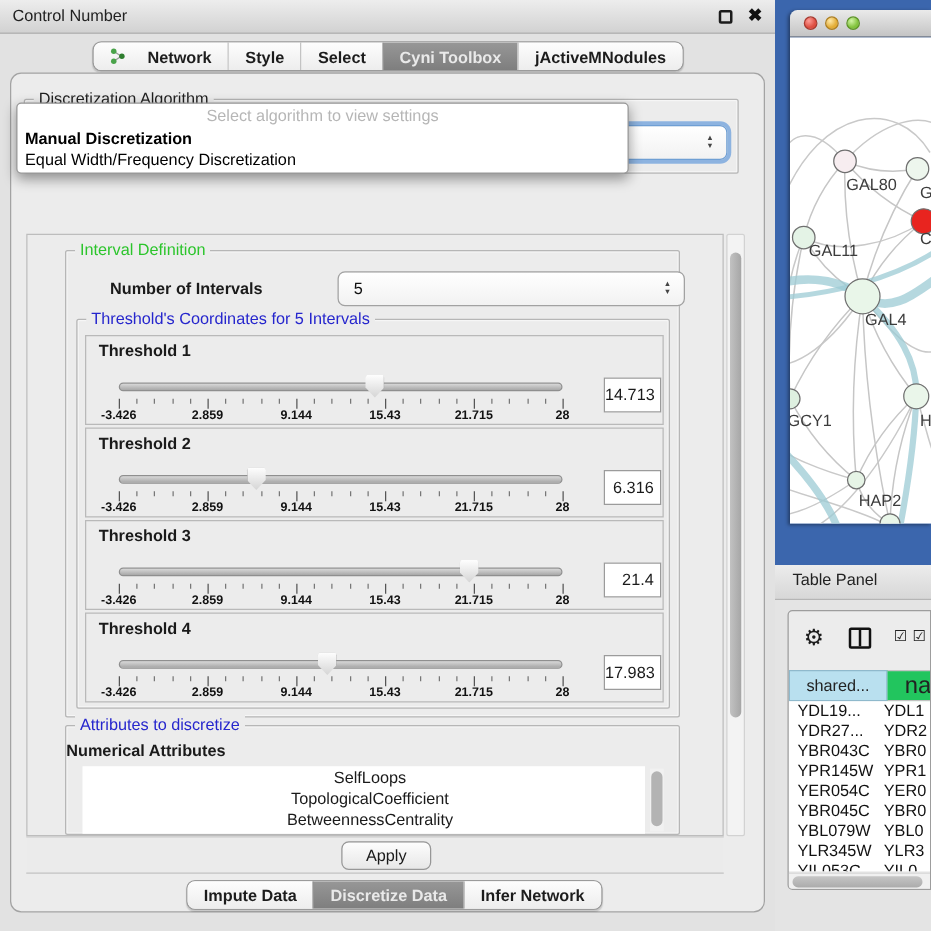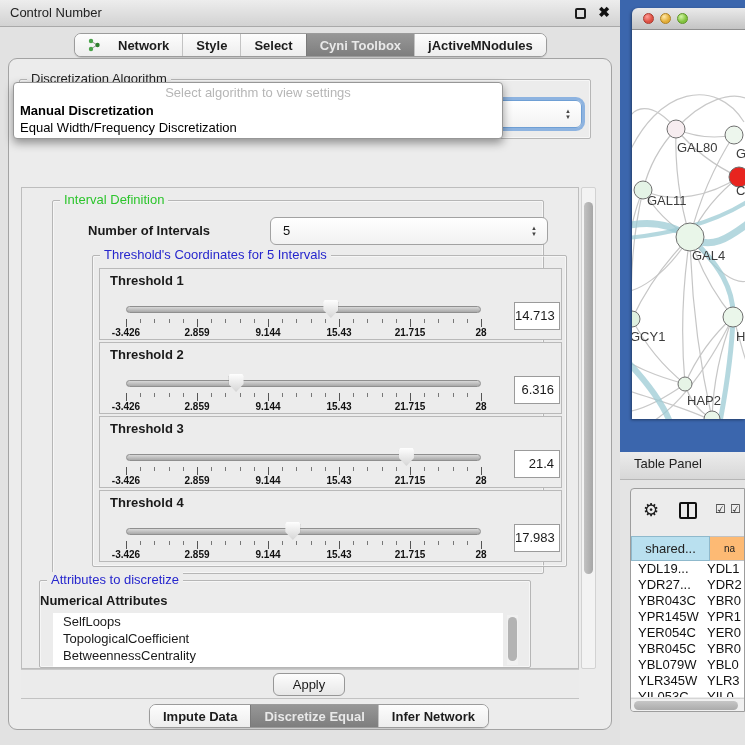--- a/index.html
+++ b/index.html
@@ -116,22 +116,22 @@
   .tbl-window { position:absolute; left:10px; top:8px; width:115px; height:224px;
       background:#ececec; border:1px solid #9d9d9d; border-radius:4px 0 0 4px; overflow:hidden; }
   .tbl-toolbar { position:absolute; left:0; top:0; width:115px; height:44px; }
   .gear { position:absolute; left:12px; top:12px; font-size:18px; color:#1d1d1d; line-height:18px; }
   .cols-ic { position:absolute; left:48px; top:13px; width:18px; height:17px; border:2px solid #111; border-radius:2px; }
   .cols-ic:before { content:""; position:absolute; left:6px; top:0; width:2px; height:13px; background:#111; }
   .cbx { position:absolute; top:13px; font-size:12px; color:#222; }
   .tbl-header { position:absolute; left:0; top:47px; width:115px; height:25px; display:flex; }
   .hcell1 { width:79px; background:#b9e0ef; border:1px solid #8fb9cc; text-align:center;
       line-height:23px; font-size:13px; color:#222; }
-  .hcell2 { flex:1; background:#fdba74; border:1px solid #c2c2c2; border-left:none;
-      padding-left:14px; line-height:23px; font-size:10px; color:#222; }
+  .hcell2 { flex:1; background:#22c55e; border:1px solid #c2c2c2; border-left:none;
+      padding-left:14px; line-height:23px; font-size:19px; color:#222; }
   .tbl-rows { position:absolute; left:0; top:72px; width:115px; height:136px;
       background:#fff; overflow:hidden; }
   .trow { height:16px; line-height:16px; white-space:nowrap; font-size:13px; color:#111; }
   .trow .c1 { display:inline-block; width:76px; padding-left:7px; }
   .trow .c2 { display:inline-block; }
   .hscroll { position:absolute; left:0; top:209px; width:115px; height:13px; background:#f0f0f0;
       border-top:1px solid #d5d5d5; }
   .hscroll .thumb-h { position:absolute; left:3px; top:2px; width:104px; height:9px;
       background:linear-gradient(#c6c6c6,#ababab); border-radius:5px; }
 
@@ -197,21 +197,21 @@
           <span class="legend green">Interval Definition</span>
 
           <div class="noi-row">
             <span class="noi-label">Number of Intervals</span>
             <div class="combo noi-combo">
               <span>5</span>
               <span class="spin">▲<br>▼</span>
             </div>
           </div>
 
-          <div class="groupbox" style="left:8px; top:54px; width:475px; height:312px;margin-left:31px;">
+          <div class="groupbox" style="left:8px; top:54px; width:475px; height:312px;">
             <span class="legend blue">Threshold's Coordinates for 5 Intervals</span>
 
             <div class="th-item" style="top:12px">
               <div class="th-label">Threshold 1</div>
               <div class="track"></div>
               <div class="thumb" style="left: 223.405px;"></div>
               <div class="ticks">
                   <i style="left: 0%;"></i>
                   <i class="mn" style="left: 4%;"></i>
                   <i class="mn" style="left: 8%;"></i>
@@ -371,21 +371,21 @@
                   <b style="left: 40%;">9.144</b>
                   <b style="left: 60%;">15.43</b>
                   <b style="left: 80%;">21.715</b>
                   <b style="left: 100%;">28</b>
                 </div>
               <div class="valbox">17.983</div>
             </div>
           </div>
         </div>
 
-        <div class="groupbox" style="left:17px; top:392px; width:492px; height:88px;">
+        <div class="groupbox" style="left:30px; top:392px; width:492px; height:88px;text-align:center;">
           <span class="legend blue">Attributes to discretize</span>
           <div class="attr-label">Numerical Attributes</div>
           <div class="attr-list">
               <div class="attr-item">SelfLoops</div>
               <div class="attr-item">TopologicalCoefficient</div>
               <div class="attr-item">BetweennessCentrality</div>
             </div>
           <div class="attr-sb">
               <div class="thumb-v2"></div>
             </div>
@@ -398,21 +398,21 @@
 
       <div class="apply-row">
         <div class="apply-btn">Apply</div>
       </div>
 
       <div class="segbar bottom-tabs">
         <div class="seg">
             <span>Impute Data</span>
           </div>
         <div class="seg sel">
-            <span>Discretize Equal</span>
+            <span>Discretize Data</span>
           </div>
         <div class="seg">
             <span>Infer Network</span>
           </div>
       </div>
     </div>
   </div>
 
   <div class="desktop">
     <div class="bluebg"></div>

